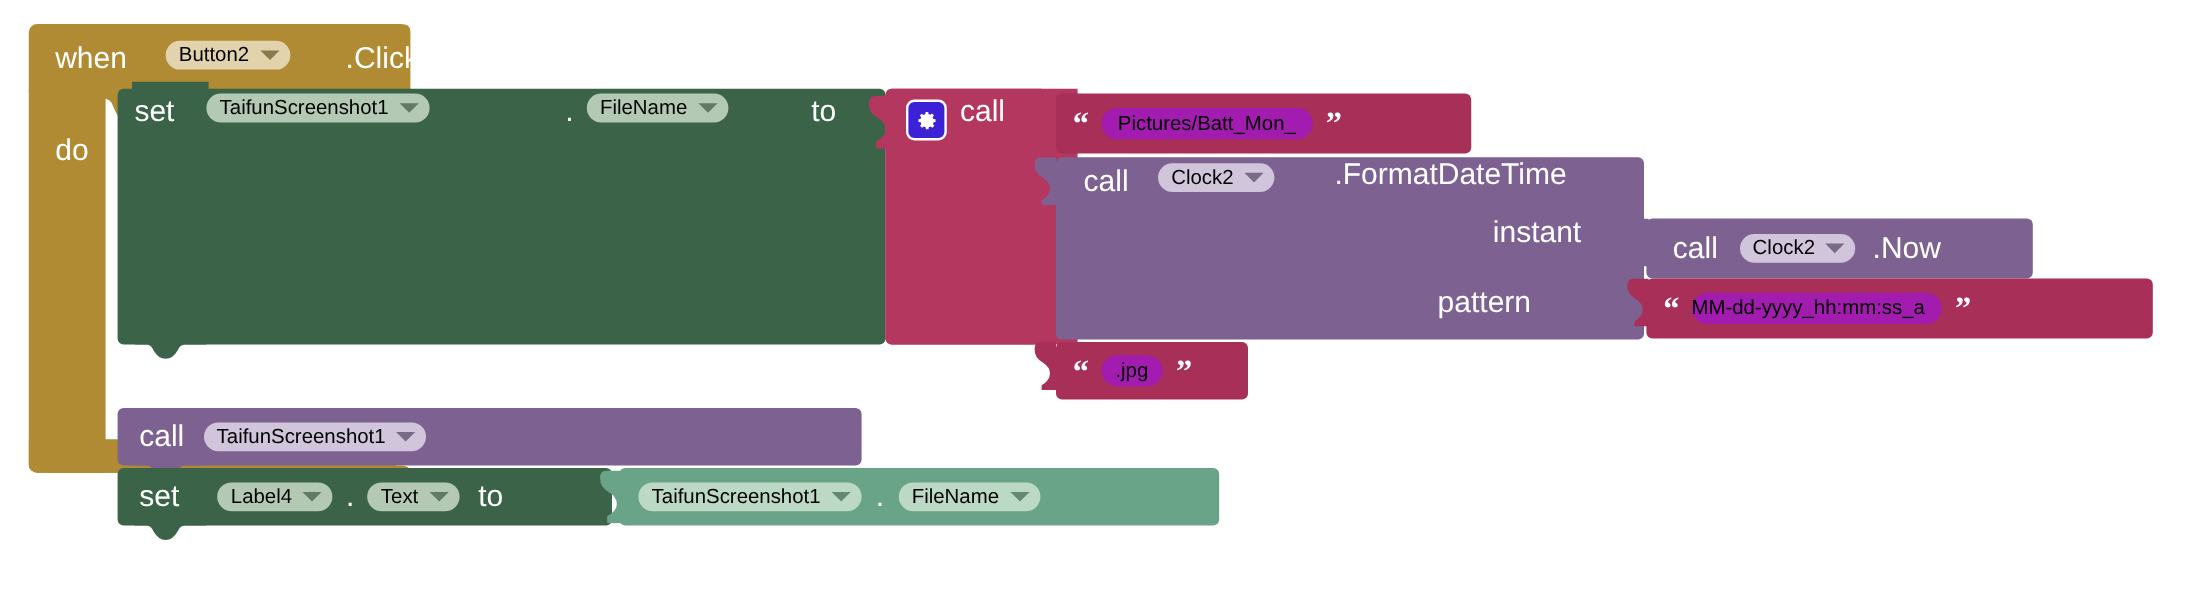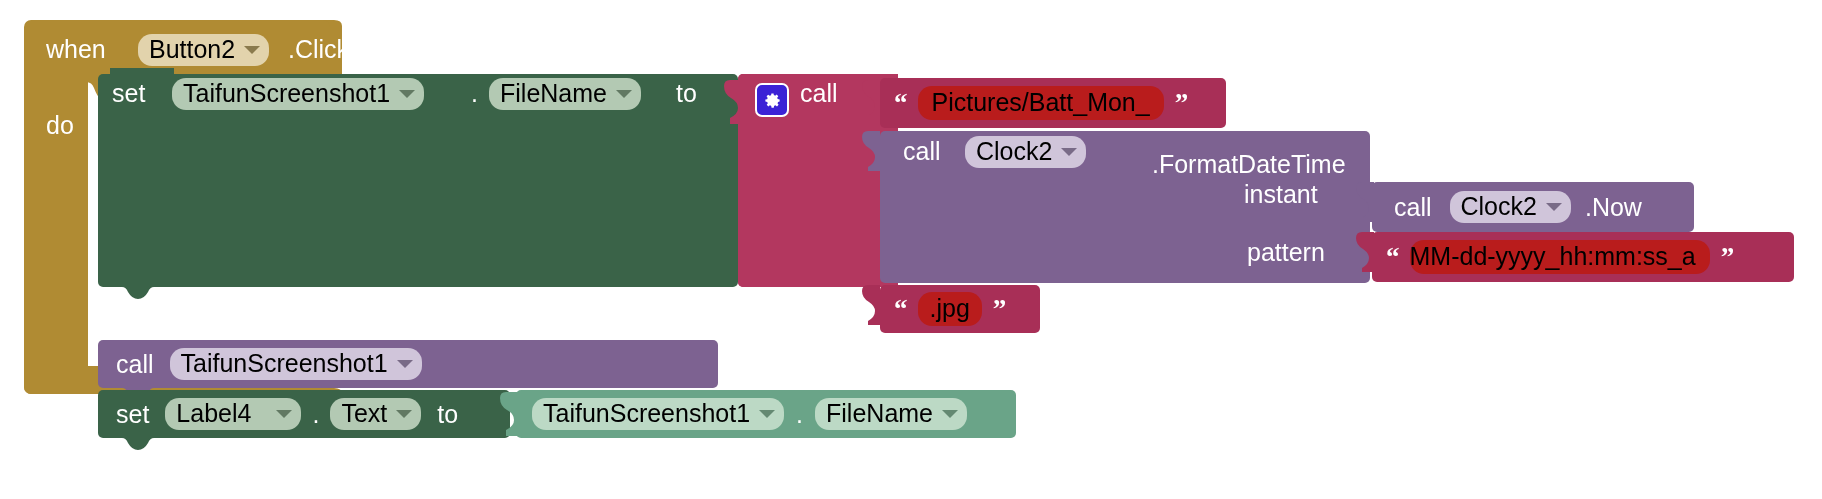--- a/index.html
+++ b/index.html
@@ -41,21 +41,21 @@
     white-space: nowrap;
   }
 
   
   .pill {
     display: inline-flex;
     align-items: center;
     border-radius: 14px;
     padding: 3px 9px 4px 11px;
     color: #000000;
-    font-size: 25px;
+    font-size: 17px;
     line-height: 1;
     white-space: nowrap;
   }
   .pill .caret {
     display: inline-block;
     margin-left: 9px;
     width: 0; height: 0;
     border-left: 8px solid transparent;
     border-right: 8px solid transparent;
     border-top: 8px solid #4e6b52;
@@ -64,21 +64,21 @@
 
   
   .pill.green  { background: #b3c9b3; }
   .pill.green  .caret { border-top-color: #536b55; }
   .pill.gold   { background: #e2d3ac; }
   .pill.gold   .caret { border-top-color: #7a6a3c; }
   .pill.purple { background: #d0c5da; }
   .pill.purple .caret { border-top-color: #6a5b78; }
   .pill.mint   { background: #bcd9c5; }
   .pill.mint   .caret { border-top-color: #557a63; }
-  .pill.text   { background: #b91c1c; }
+  .pill.text   { background: #a21caf; }
 
   
   .quote {
     color: #ffffff;
     font-size: 27px;
     font-weight: bold;
     line-height: 1;
     font-family: "Liberation Serif", serif;
   }
 
@@ -191,25 +191,25 @@
 
   <div class="blk" style="left:880px; top:131px; width:490px; height:152px; background:#7d6291; border-radius:5px; align-items:flex-start;"></div>
 
   <span class="kw" style="position:absolute; left:903px; top:137px;">call</span>
 
   <span class="pill purple" style="position:absolute; left:965px; top:136px;">
     <span>Clock2</span>
     <span class="caret"></span>
   </span>
 
-  <span class="kw" style="position:absolute; left:1112px; top:150px;margin-left:40px;">.FormatDateTime</span>
+  <span class="kw" style="position:absolute; left:1112px; top:131px;">.FormatDateTime</span>
 
   <span class="kw" style="position:absolute; left:1244px; top:180px;">instant</span>
 
-  <span class="kw" style="position:absolute; left:1247px; top:238px;">pattern</span>
+  <span class="kw" style="position:absolute; left:1198px; top:238px;">pattern</span>
 
   <svg class="deco" style="left:1356px; top:182px;" width="18" height="40" viewBox="0 0 18 40">
     <path d="M18 0 L6 0 Q0 0 0 6 Q0 13 7 17 Q13 21 13 26 Q13 32 6 36 L6 40 L18 40 Z" fill="#7d6291"></path>
   </svg>
   <svg class="deco" style="left:1356px; top:232px;" width="18" height="40" viewBox="0 0 18 40">
     <path d="M18 0 L6 0 Q0 0 0 6 Q0 13 7 17 Q13 21 13 26 Q13 32 6 36 L6 40 L18 40 Z" fill="#a82f57"></path>
   </svg>
 
   <div class="blk" style="left:1372px; top:182px; width:322px; height:50px; background:#7d6291; border-radius:5px;">
     <span class="kw" style="margin-left:22px;">call</span>
@@ -238,21 +238,21 @@
       <span>TaifunScreenshot1</span>
       <span class="caret"></span>
     </span>
   </div>
   <svg class="deco" style="left:112px; top:387px;" width="60" height="14" viewBox="0 0 60 14">
     <path d="M0 0 L60 0 L60 1 L42 1 Q38 1 36 6 Q32 13 26 13 Q20 13 16 6 Q14 1 10 1 L0 1 Z" fill="#7d6291"></path>
   </svg>
 
   <div class="blk" style="left:98px; top:390px; width:412px; height:48px; background:#3a6348; border-radius:5px;">
     <span class="kw" style="margin-left:18px;">set</span>
-    <span class="pill green" style="margin-left:16px;gap:16px;">
+    <span class="pill green" style="margin-left:32px;">
       <span>Label4</span>
       <span class="caret"></span>
     </span>
     <span class="kw" style="margin-left:11px;">.</span>
     <span class="pill green" style="margin-left:11px;">
       <span>Text</span>
       <span class="caret"></span>
     </span>
     <span class="kw" style="margin-left:16px;">to</span>
   </div>

